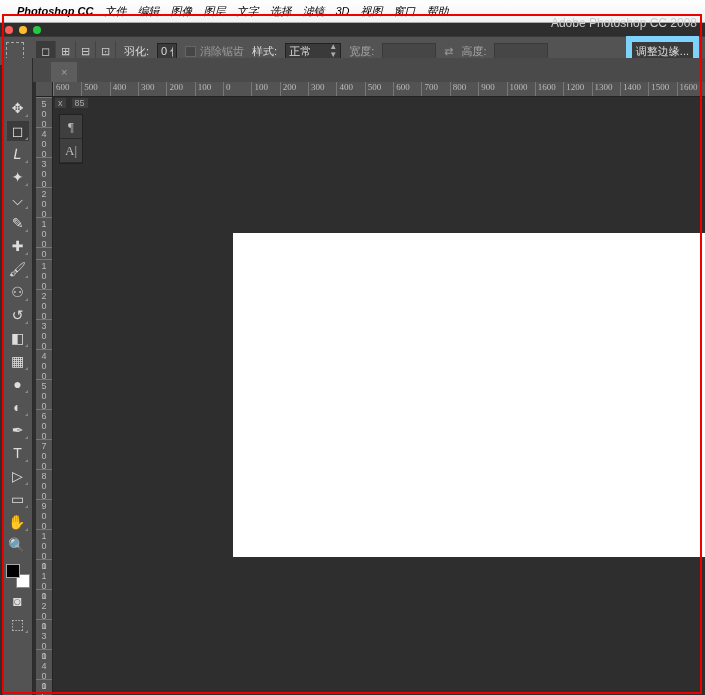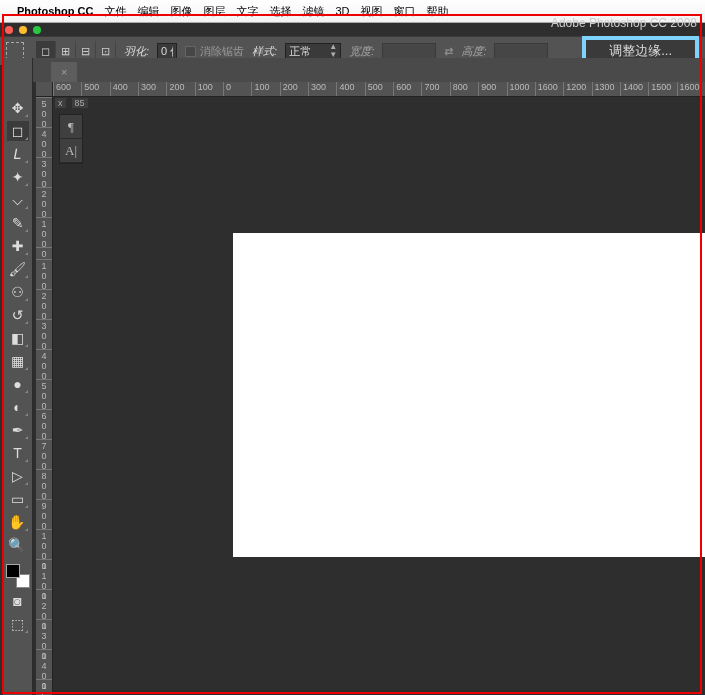--- a/index.html
+++ b/index.html
@@ -1,63 +1,63 @@
 <!DOCTYPE html>
 <html><head>
 <meta charset="utf-8">
 <style>
 * { margin: 0; padding: 0; box-sizing: border-box; user-select: none; }
 body { width: 705px; height: 695px; background: #2e2e2e; font-family: "Helvetica Neue", Arial, sans-serif; font-size: 11px; color: #ddd; overflow: hidden; }
 
 
-.mac-menubar { height: 14px; background: linear-gradient(#fff,#f2f2f2); color: #000; display: flex; align-items: center; padding: 11px 6px; gap: 11px; font-size: 11px; border-bottom: 1px solid #aaa; }
+.mac-menubar { height: 14px; background: linear-gradient(#fff,#f2f2f2); color: #000; display: flex; align-items: center; padding: 11px 6px; gap: 11px; font-size: 11px; border-bottom: 1px solid #aaa; font-style: italic; }
 .mac-menubar .apple { font-size: 12px; }
 .mac-menubar .bold { font-weight: bold; }
 
 
 .traffic-row { height: 13px; background: #2e2e2e; display: flex; align-items: center; padding-left: 5px; gap: 6px; }
 .tl { width: 8px; height: 8px; border-radius: 50%; }
 .tl.r { background: #ff5f57; } .tl.y { background: #febc2e; } .tl.g { background: #28c840; }
 .title-right { position: absolute; right: 8px; top: 16px; font-size: 12px; color: #ccc; }
 
 
 .options-bar { height: 30px; background: #535353; border-top: 1px solid #3a3a3a; border-bottom: 1px solid #282828; display: flex; align-items: center; padding: 0 6px; gap: 8px; font-size: 11px; color: #ddd; position: relative; }
 .options-bar .tool-ind { width: 18px; height: 18px; border: 1px dashed #aaa; margin-right: 4px; }
 .op-iconset { display: flex; gap: 0; }
 .op-iconset .opi { width: 20px; height: 20px; display: flex; align-items: center; justify-content: center; color: #ccc; border-right: 1px solid #444; }
 .op-iconset .opi:first-child { background: #3b3b3b; }
-.op-label { color: #ddd; font-style: italic; }
+.op-label { color: #ddd; }
 .op-input { background: #3a3a3a; border: 1px solid #222; color: #ddd; padding: 1px 3px; width: 20px; font-size: 11px; height: 16px; }
 .op-input.wider { width: 54px; }
 .op-check { width: 11px; height: 11px; border: 1px solid #777; background: #3a3a3a; display: inline-block; margin-right: 4px; vertical-align: middle; }
 .op-select { background: #3a3a3a; border: 1px solid #222; color: #ddd; font-size: 11px; height: 17px; width: 56px; display: flex; align-items: flex-end; justify-content: space-between; padding: 0 3px; }
 .op-select .arrows { font-size: 8px; line-height: 1; opacity: .7; }
 .op-swap { opacity: .5; }
-.op-btn { background: #3a3a3a; border: 4px solid #7dd3fc; padding: 2px 23px; color: #ddd; font-size: 13px; margin-left: auto; }
+.op-btn { background: #3a3a3a; border: 6px solid #7dd3fc; padding: 2px 4px; color: #ddd; font-size: 11px; margin-left: auto; }
 
 
 .highlight-border { position: absolute; border: 2px solid #e00; pointer-events: none; }
 .hb1 { left: 2px; top: 14px; width: 700px; height: 680px; }
 .doc-tab { background: #3d3d3d; padding: 3px 10px; color: #ccc; font-size: 11px; display: flex; align-items: center; gap: 6px; }
 .doc-tab .x { opacity: .6; }
 .doc-tab.active { background: #5d5d5d; }
 
 
 .main { position: absolute; left: 3px; top: 58px; right: 0; bottom: 0; display: flex; }
 .tools-col { width: 30px; background: #535353; border-right: 1px solid #2a2a2a; display: flex; flex-direction: column; align-items: center; padding-top: 40px; gap: 3px; }
 .tools-col .tool { width: 22px; height: 20px; display: flex; align-items: center; justify-content: center; color: #ddd; font-size: 14px; position: relative; }
 .tool.sel { background: #3b3b3b; }
 .tool .tri { position: absolute; right: 1px; bottom: 1px; width: 0; height: 0; border-right: 3px solid #888; border-top: 3px solid transparent; }
 .swatches { margin-top: 6px; position: relative; width: 24px; height: 24px; }
 .swatches .fg { position: absolute; left: 0; top: 0; width: 14px; height: 14px; background: #000; border: 1px solid #aaa; z-index: 2; }
 .swatches .bg { position: absolute; right: 0; bottom: 0; width: 14px; height: 14px; background: #fff; border: 1px solid #888; }
 
 
 .canvas-area { flex: 1; position: relative; background: #2e2e2e; overflow: hidden; }
-.ruler-h { position: absolute; left: 20px; right: 0; top: 24px; height: 15px; background: #535353; border-bottom: 1px solid #222; display: flex; font-size: 9px; color: #bbb; overflow: hidden; }
+.ruler-h { position: absolute; left: 20px; right: 0; top: 24px; height: 15px; background: #535353; border-bottom: 1px solid #222; display: flex; font-size: 9px; color: #bbb; overflow: hidden; font-family: Liberation Serif, serif; }
 .ruler-h div { width: 30px; border-left: 1px solid #777; text-align: left; padding-left: 2px; }
 .ruler-v { position: absolute; left: 3px; top: 39px; bottom: 0; width: 17px; background: #535353; border-right: 1px solid #222; display: flex; flex-direction: column; font-size: 9px; color: #bbb; overflow: hidden; }
 .ruler-v div { height: 30px; border-top: 1px solid #777; writing-mode: horizontal-tb; text-align: center; line-height: 10px; padding-top: 1px; }
 .ruler-corner { position: absolute; left: 3px; top: 24px; width: 17px; height: 15px; background: #535353; border-right: 1px solid #222; border-bottom: 1px solid #222; }
 .tab-strip { position: absolute; left: 0; top: 0; right: 0; height: 24px; background: #4a4a4a; display: flex; align-items: flex-end; padding-left: 18px; }
 .tab-strip .doc-tab { height: 20px; }
 .mini-ruler-info { position: absolute; left: 22px; top: 40px; font-size: 9px; color: #aaa; display: flex; gap: 6px; }
 .mini-ruler-info span { background: #3d3d3d; padding: 0 3px; }
 
 .artboard { position: absolute; left: 200px; top: 175px; width: 500px; height: 324px; background: #fff; }

